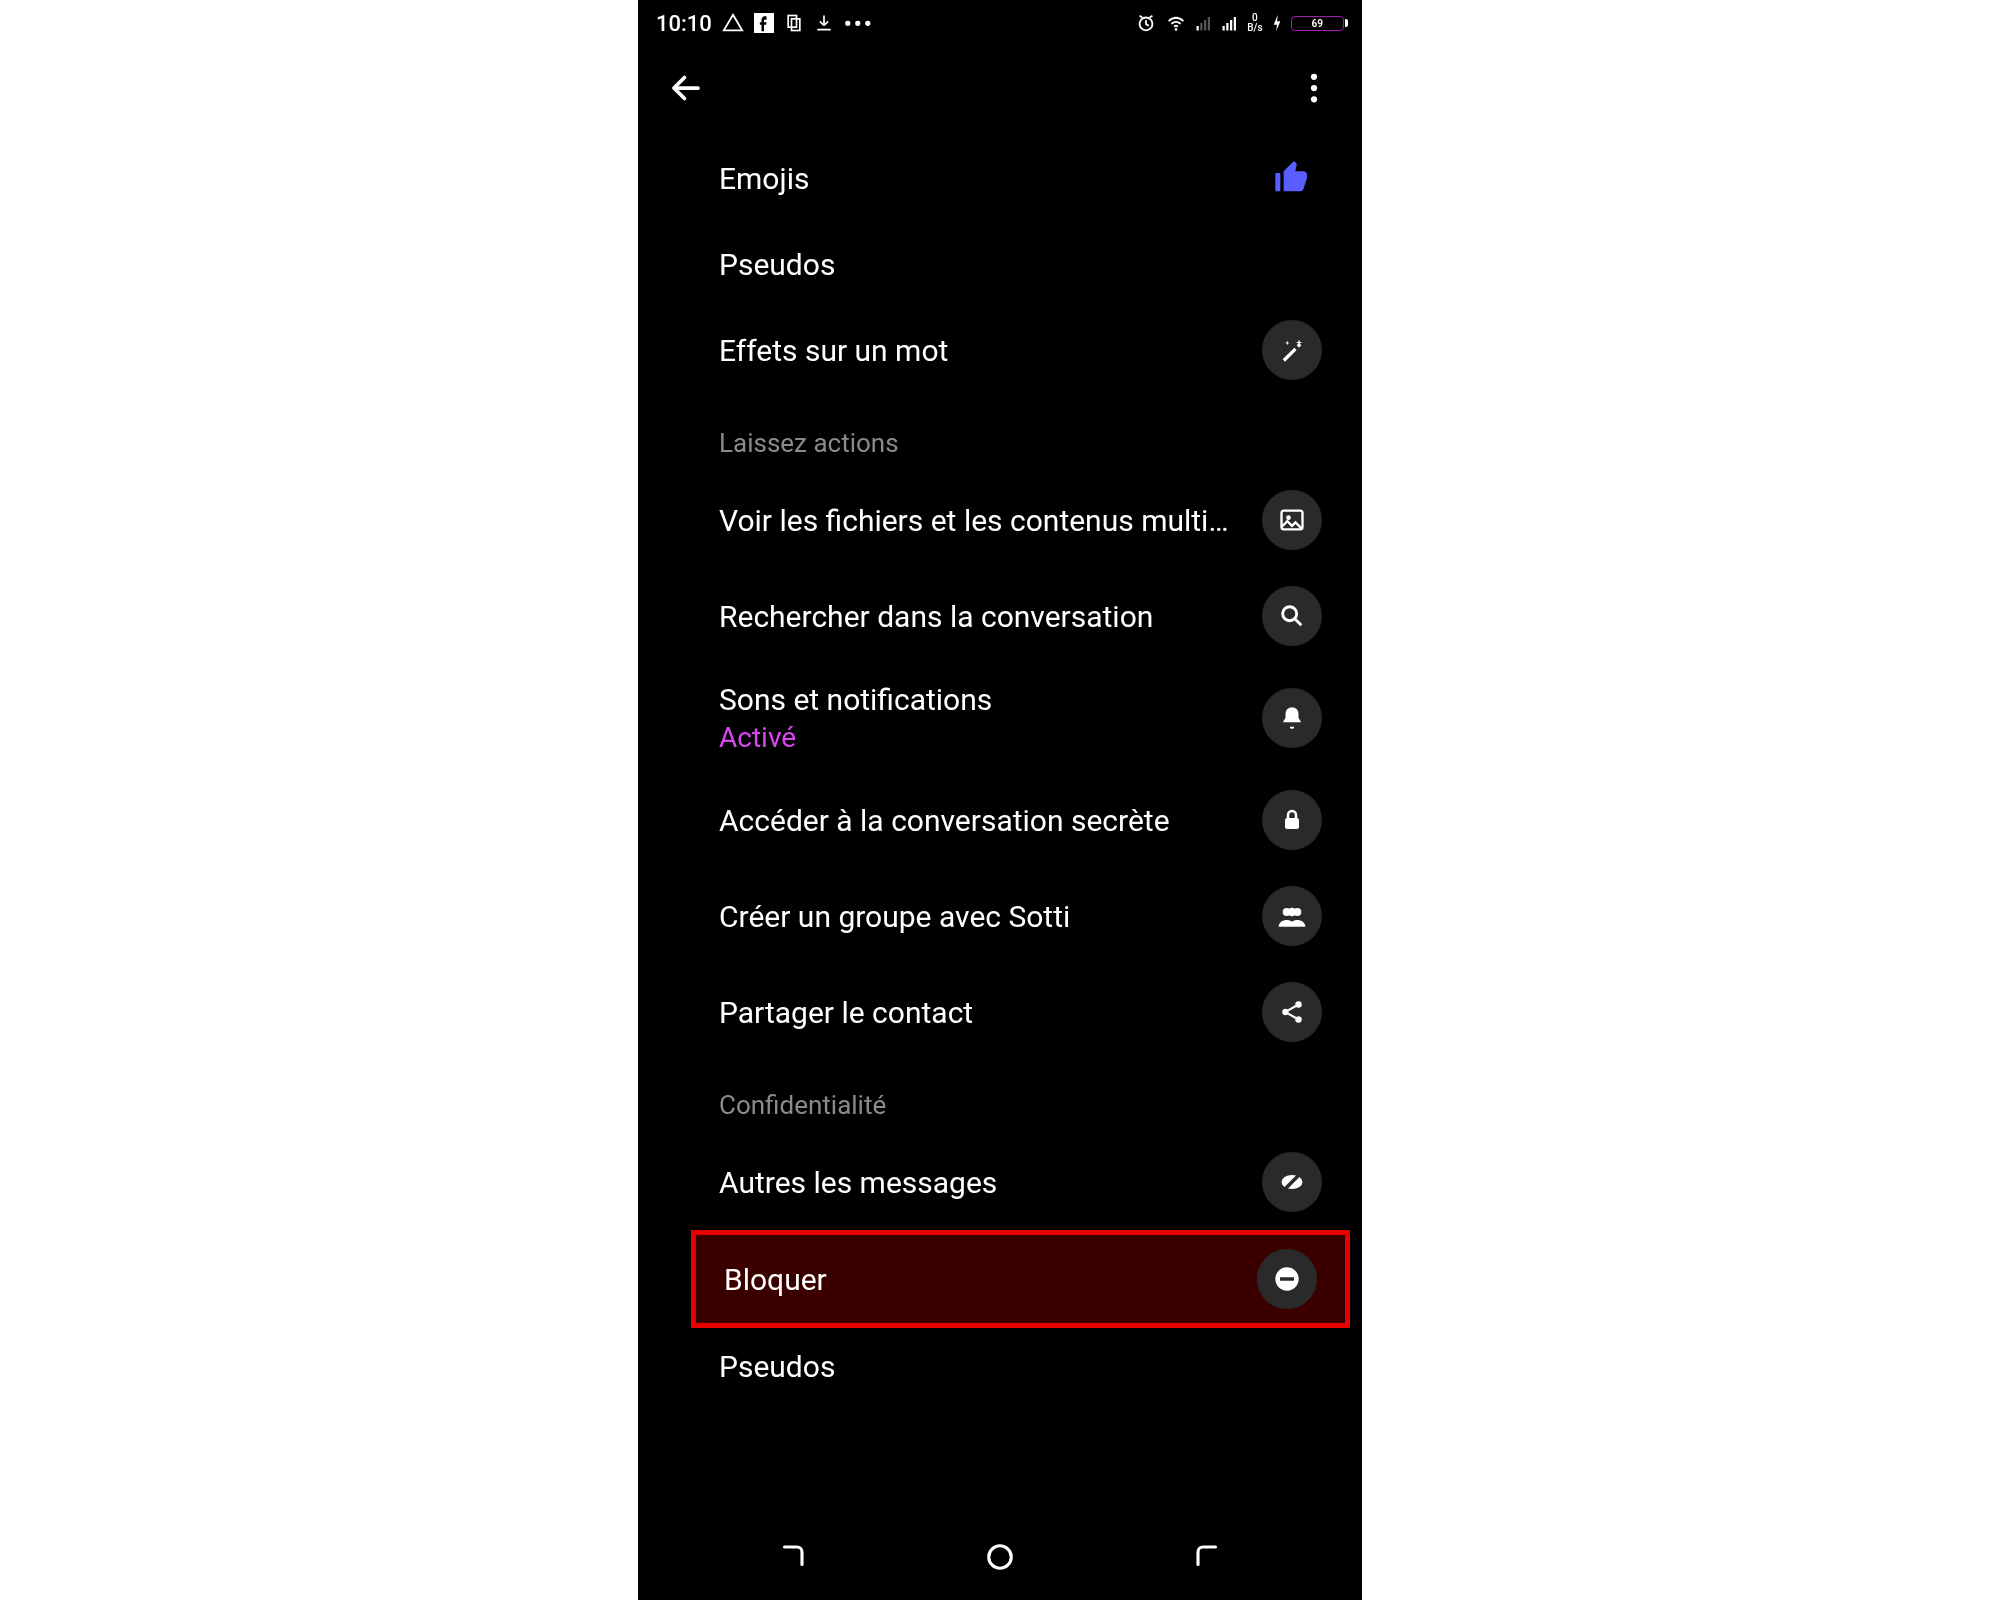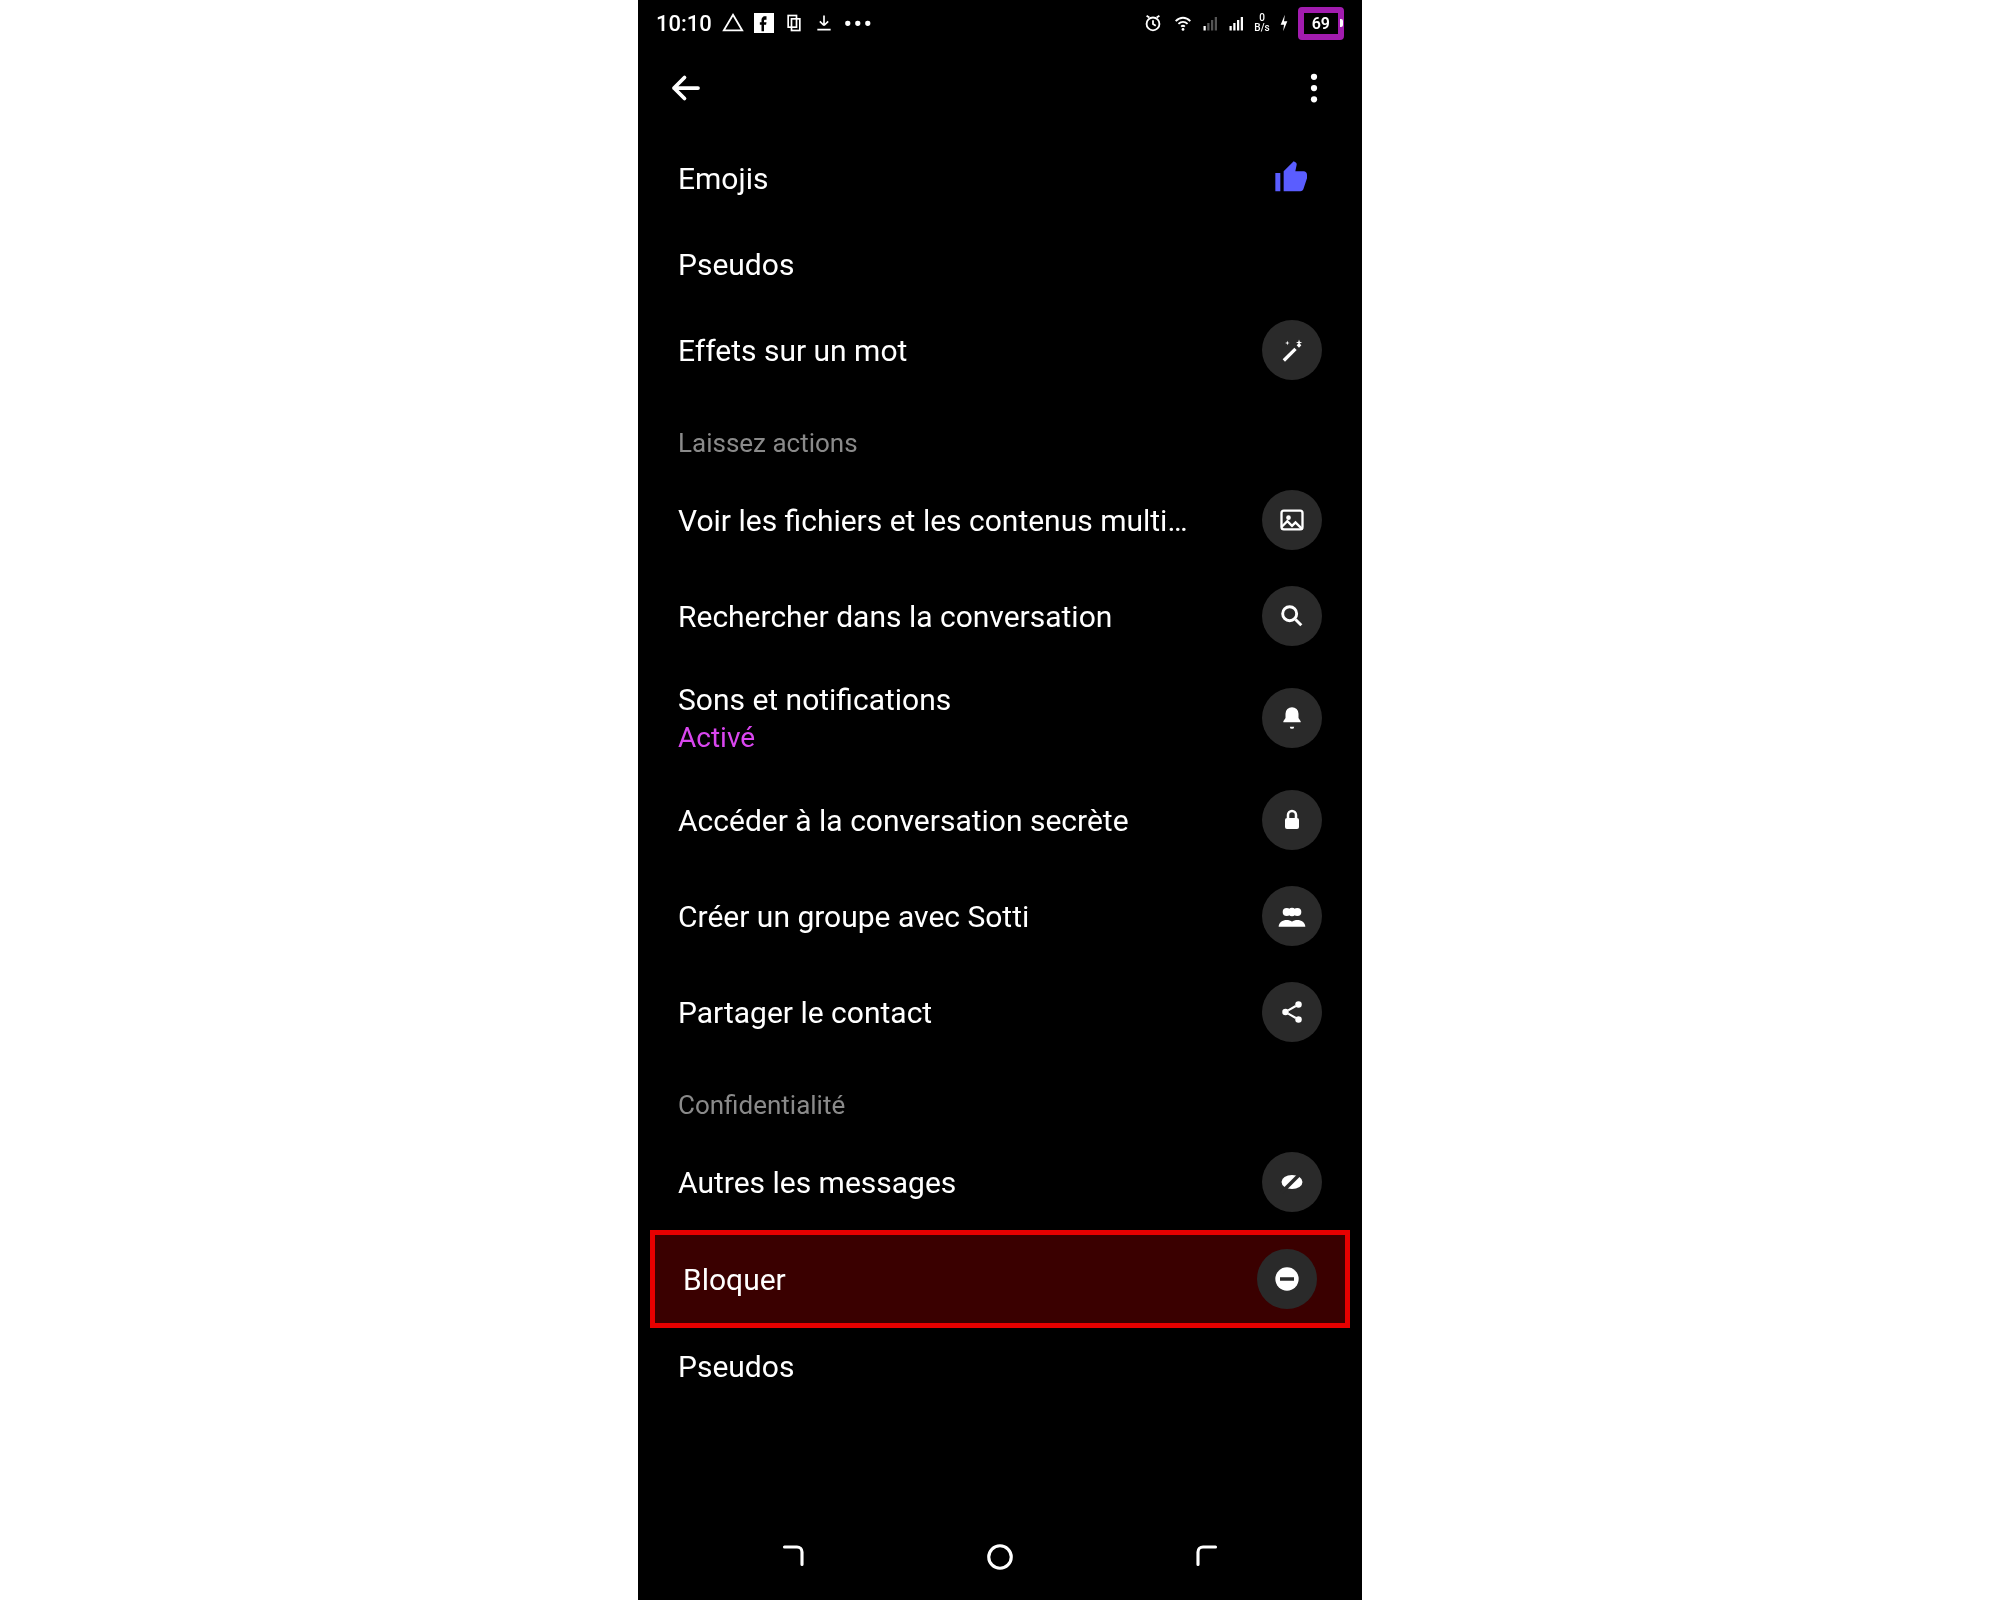--- a/index.html
+++ b/index.html
@@ -29,36 +29,36 @@
     justify-content: space-between;
     padding: 0 18px;
     font-size: 22px;
     font-weight: 500;
   }
   .status-left { display: flex; align-items: center; gap: 10px; }
   .status-right { display: flex; align-items: center; gap: 8px; }
   .status-icon { display: inline-flex; align-items: center; justify-content: center; }
   .dots { letter-spacing: 2px; font-weight: bold; }
   .battery-wrap { display: flex; align-items: center; gap: 4px; }
-  .battery-box { border: 6px solid #a21caf; border-radius: 4px; padding: 1px 8px; font-size: 16px; font-weight: 600; position: relative; }
+  .battery-box { border: 1px solid #a21caf; border-radius: 4px; padding: 1px 20px; font-size: 10px; font-weight: 600; position: relative; }
   .battery-box::after { content:""; position:absolute; right:-5px; top:50%; transform:translateY(-50%); width:3px; height:8px; background:#fff; border-radius:0 2px 2px 0;}
   .bs-text { font-size: 10px; line-height: 10px; text-align: center; }
 
   
   .app-bar {
     height: 84px;
     display: flex;
     align-items: center;
     justify-content: space-between;
     padding: 0 28px;
   }
   .back-btn, .more-btn { width: 40px; height: 40px; display:flex; align-items:center; justify-content:center; }
 
   
-  .content { padding: 0 8px; }
+  .content { padding: 0 8px; margin-left: 41px; }
   .section-header {
     color: #8a8a8a;
     font-size: 26px;
     font-weight: 400;
     padding: 30px 32px 14px;
   }
   .row {
     display: flex;
     align-items: center;
     justify-content: space-between;

